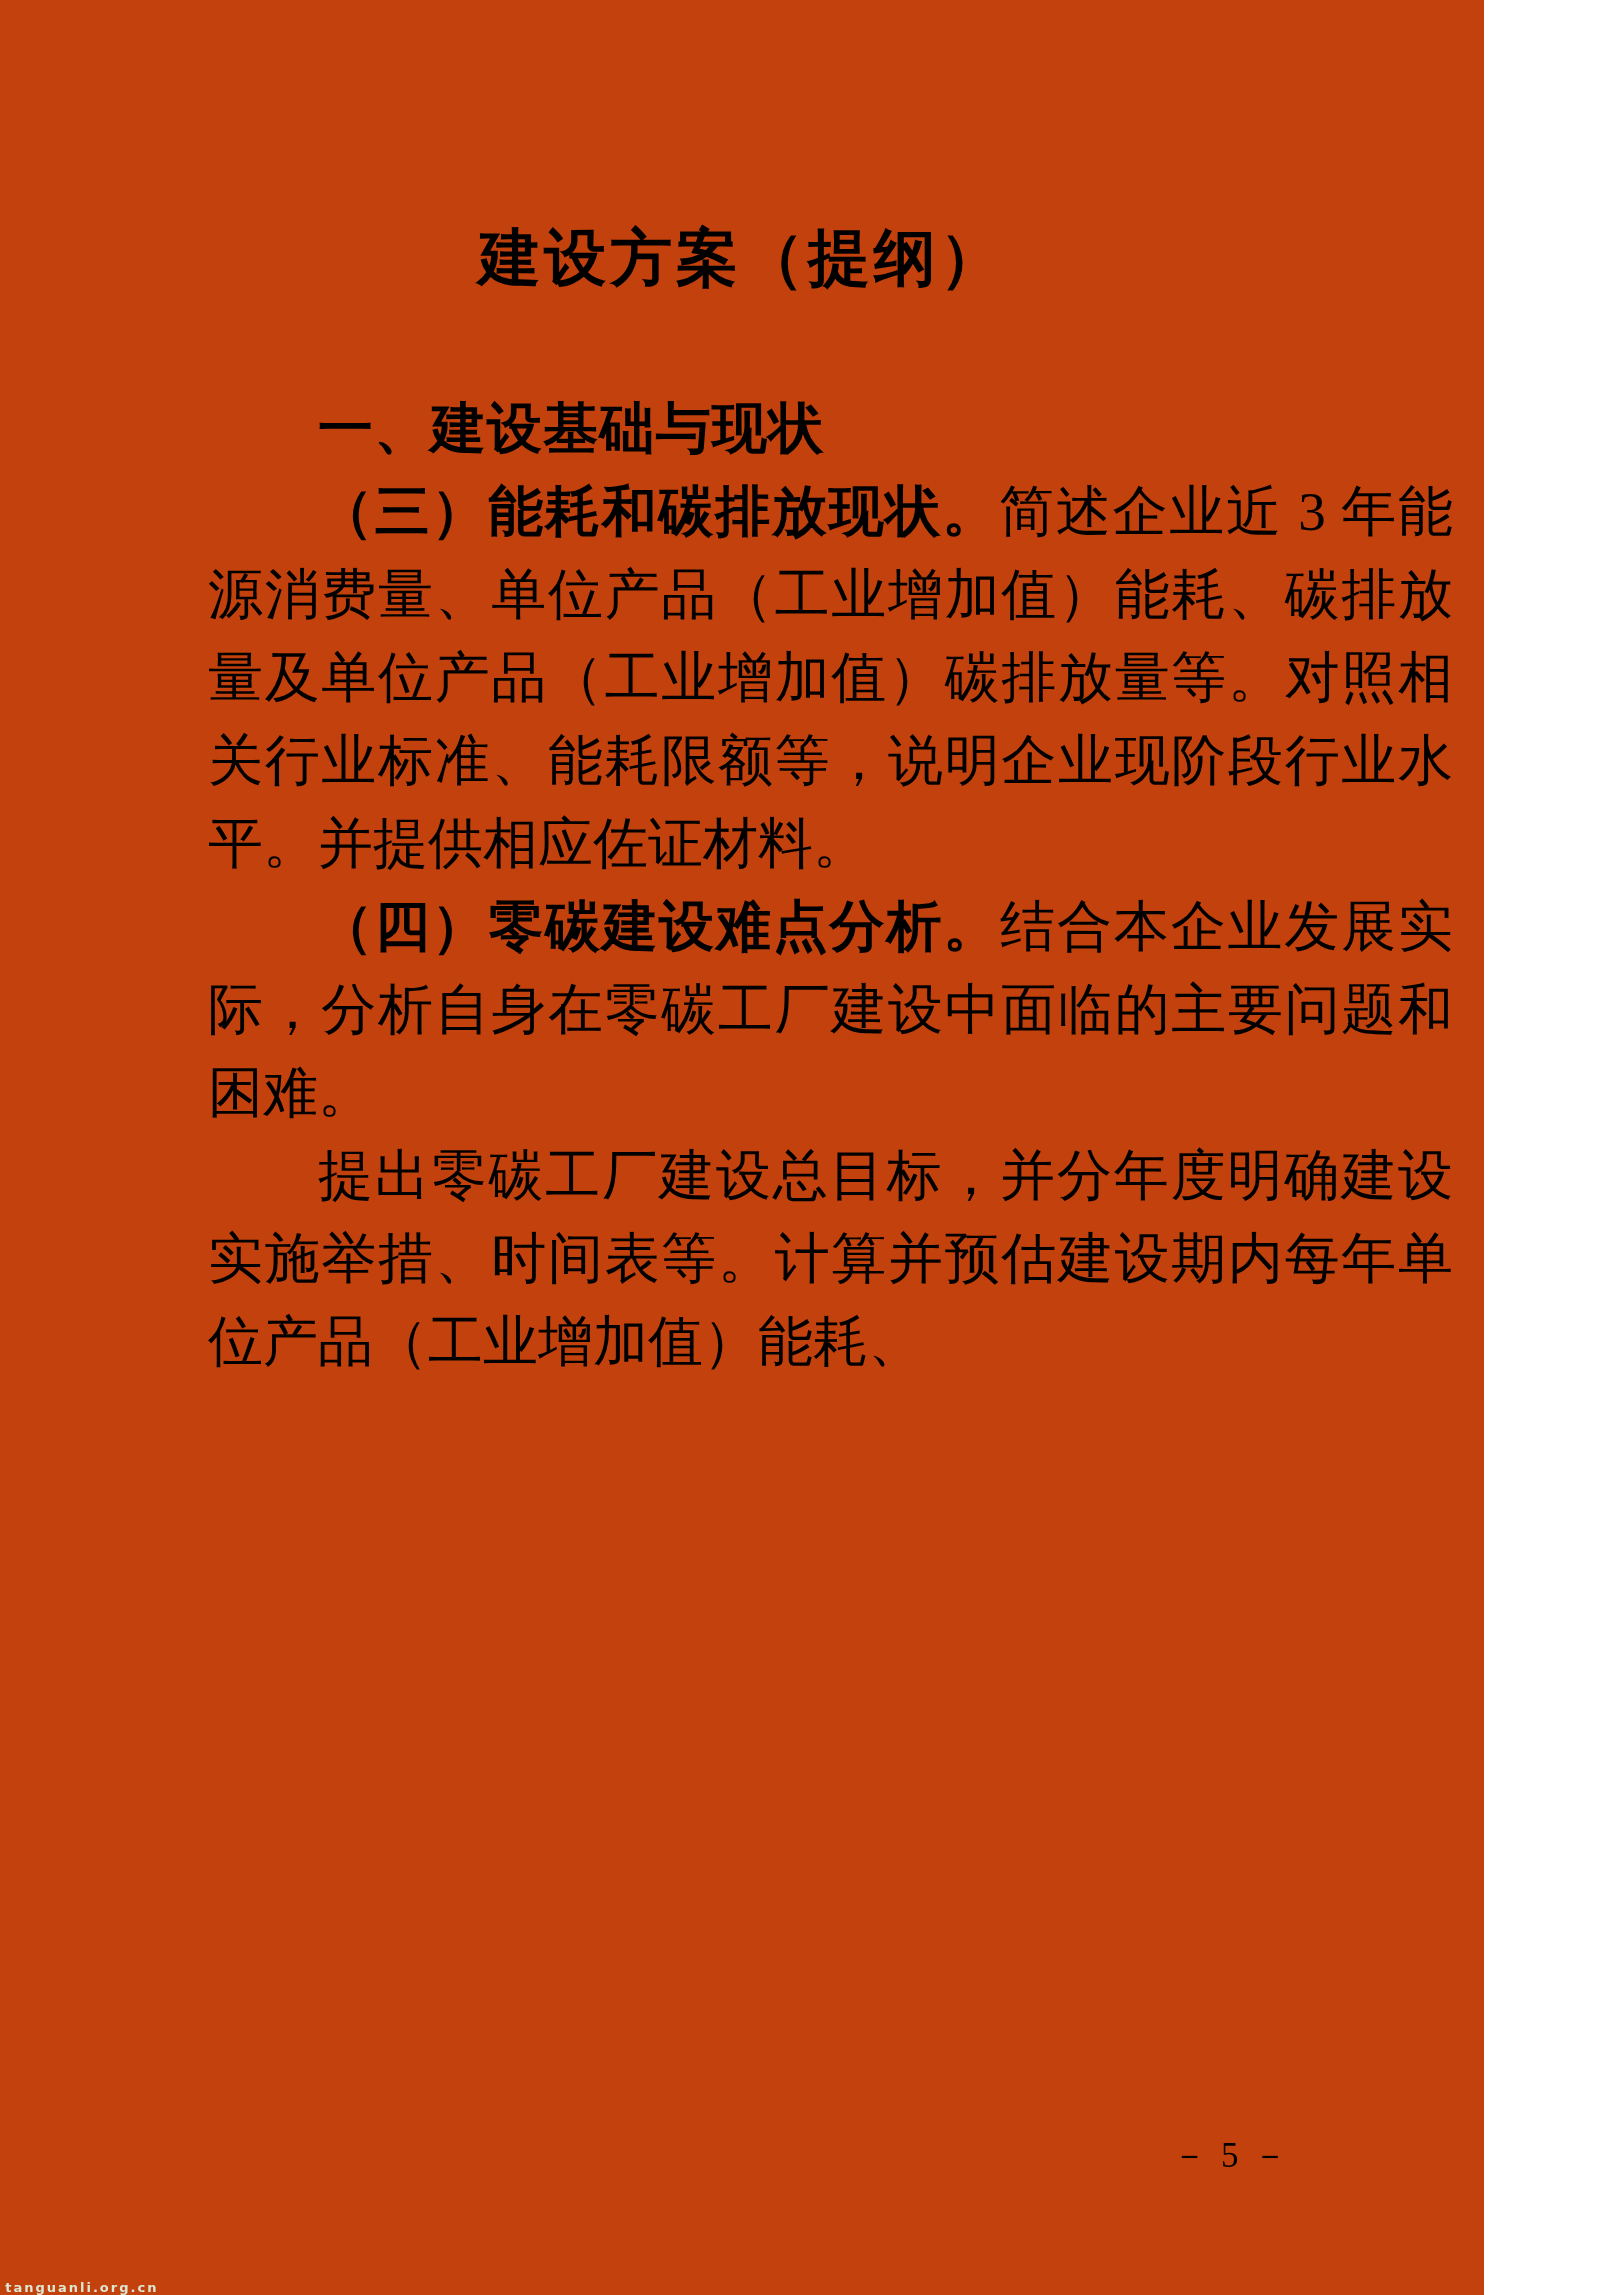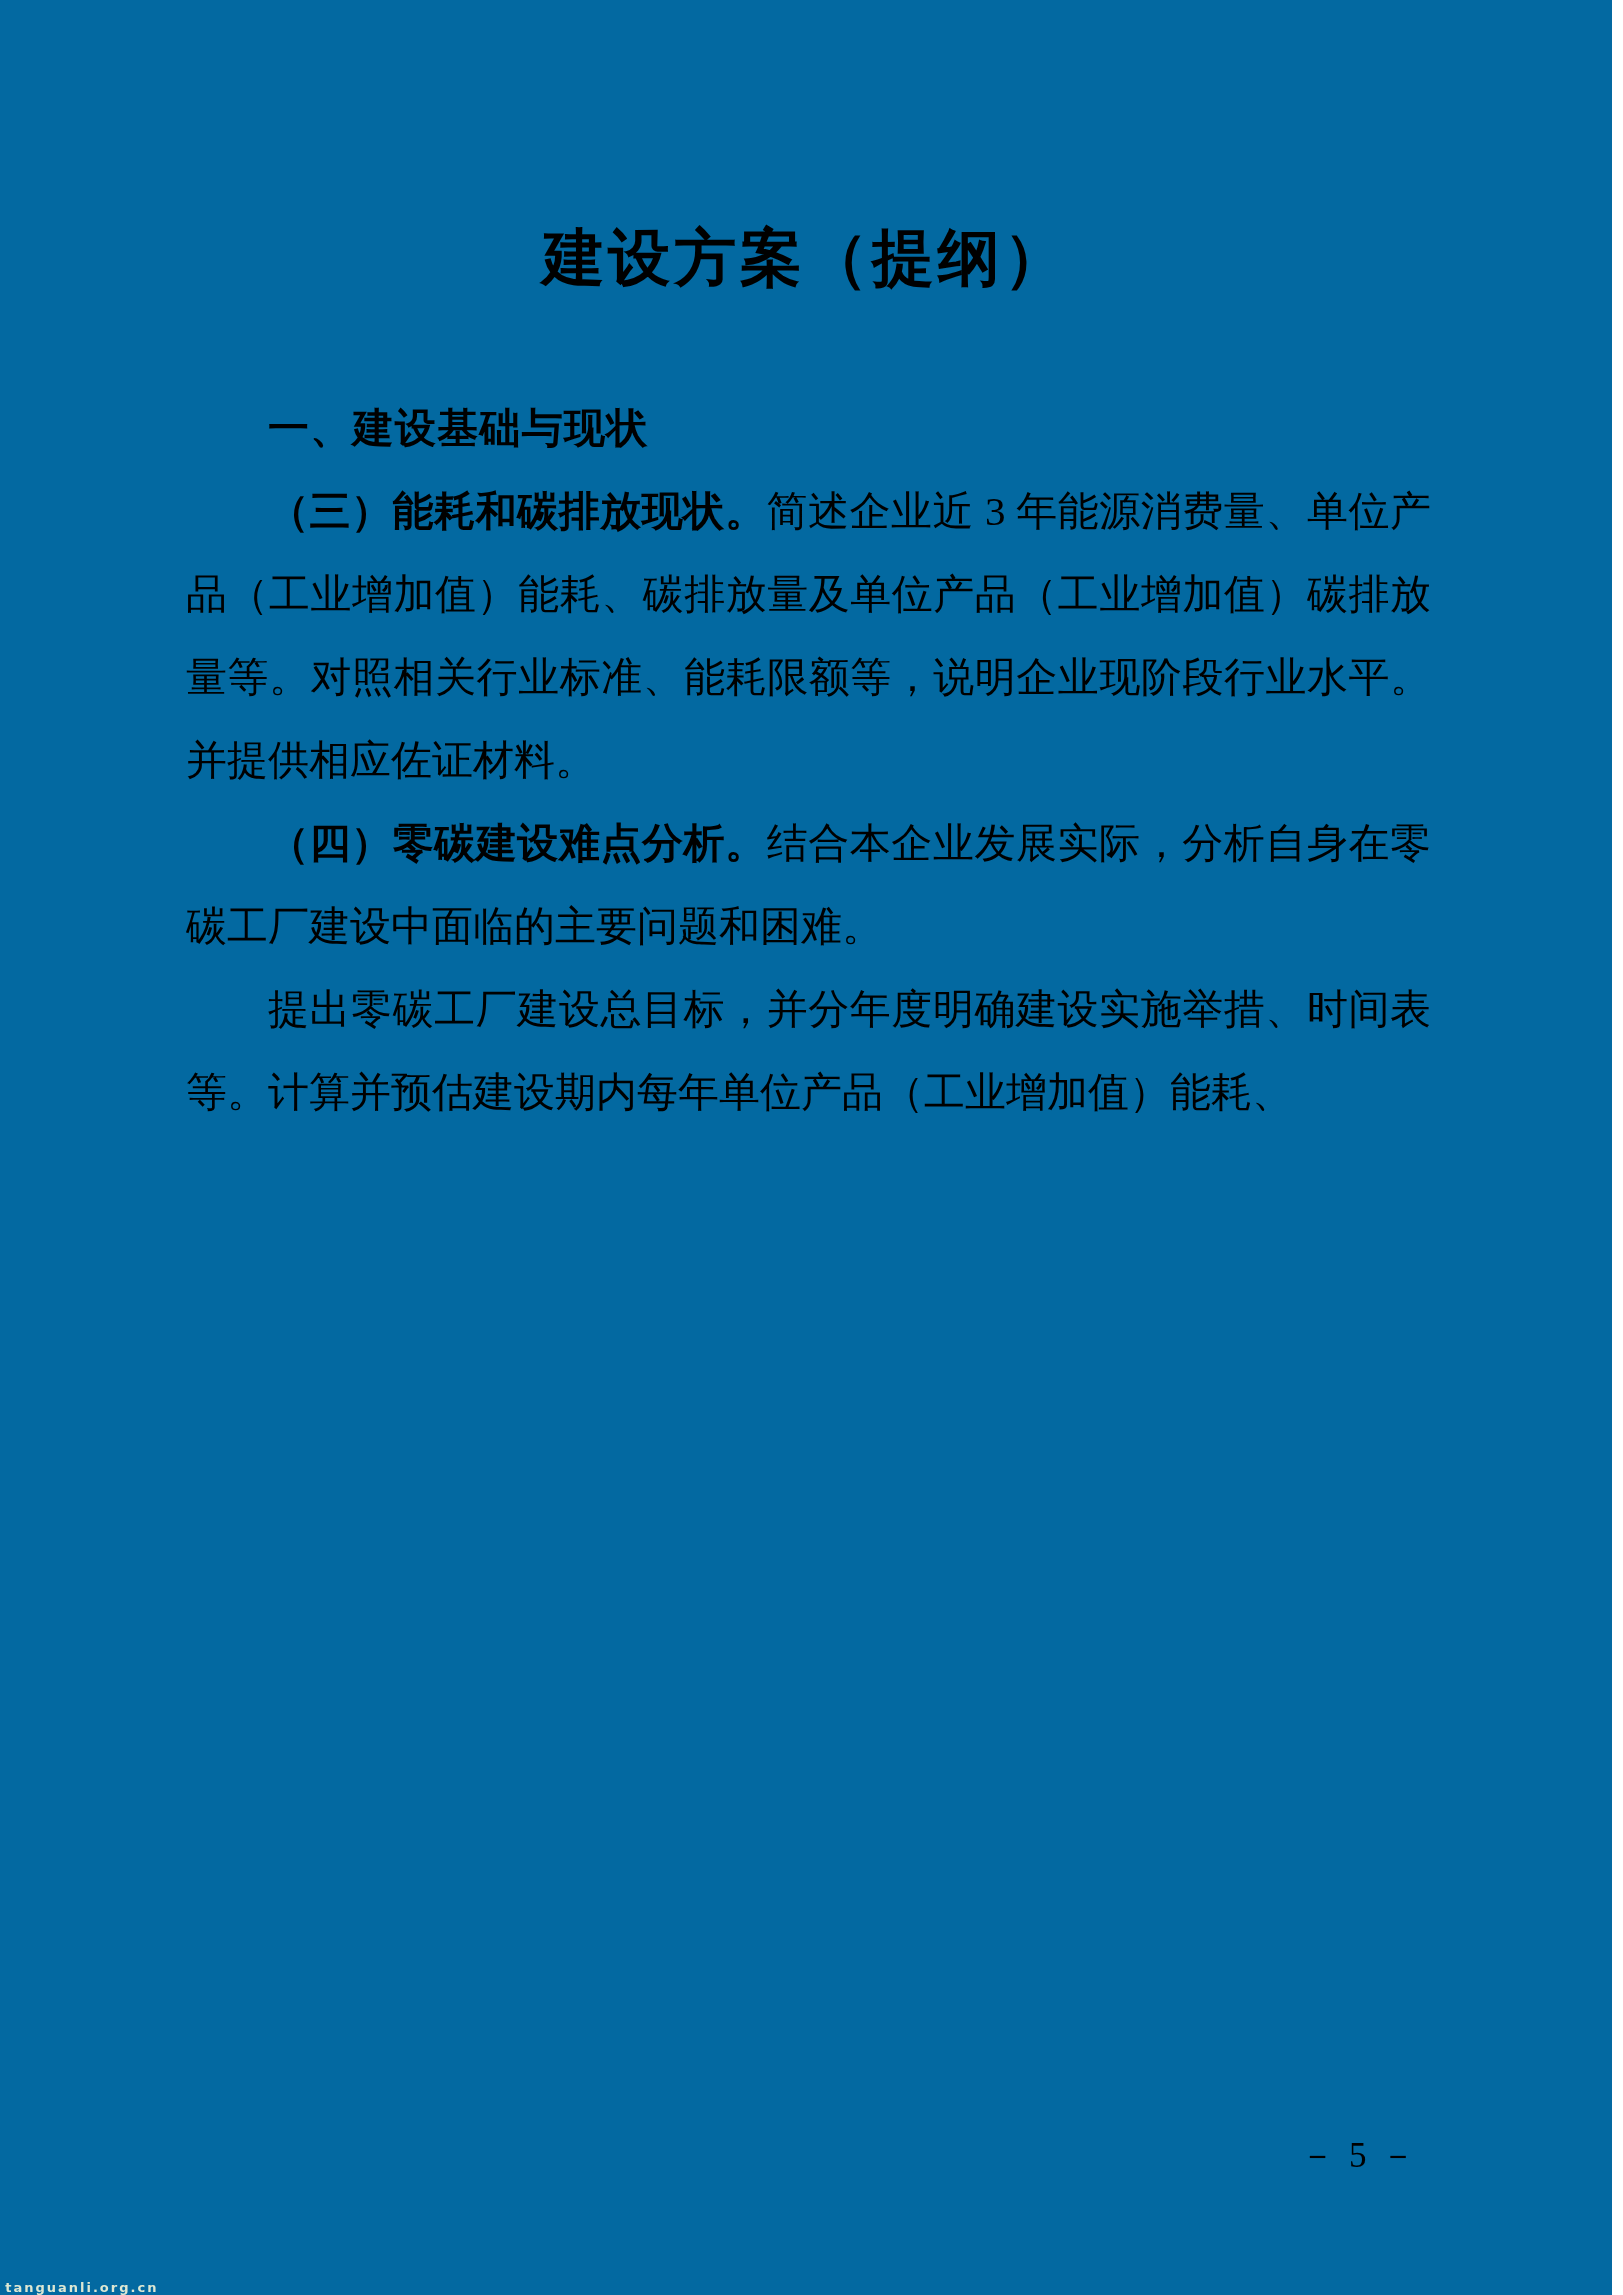--- a/index.html
+++ b/index.html
@@ -2,44 +2,44 @@
 <html style="font-size:10.5px"><head>
 <meta charset="utf-8">
 <style>
   html, body {
     margin: 0;
     padding: 0;
     background: #ffffff;
   }
   .page {
     position: relative;
-    width: 1612px;
+    width: 1484px;
     height: 2295px;
-    background: #0369a1;
+    background: #c2410c;
     color: #000000;
     font-family: "Liberation Serif", serif;
     overflow: hidden;
   }
   .doc-title {
     position: absolute;
     top: 216px;
     left: 0;
     right: 0;
     text-align: center;
     font-size: 62px;
     font-weight: 700;
     letter-spacing: 3.9px;
     font-family: "Liberation Serif", serif;
   }
   .content {
     position: absolute;
-    left: 186px;
+    left: 208px;
     top: 387px;
     width: 1245px;
-    font-size: 41px;
+    font-size: 55px;
     line-height: 83px;
     text-align: justify;
     text-justify: inter-ideograph;
   }
   .content p {
     margin: 0;
     padding: 0;
     text-indent: 2em;
   }
   .section-heading {

